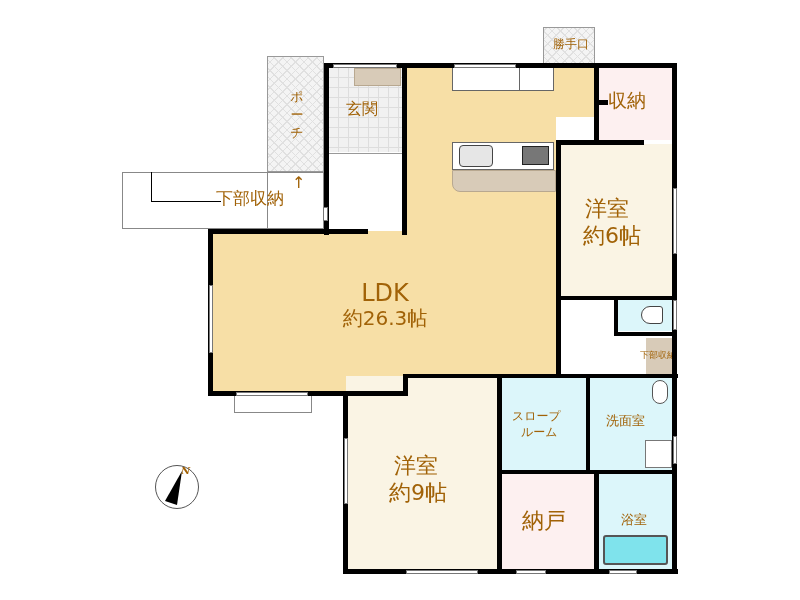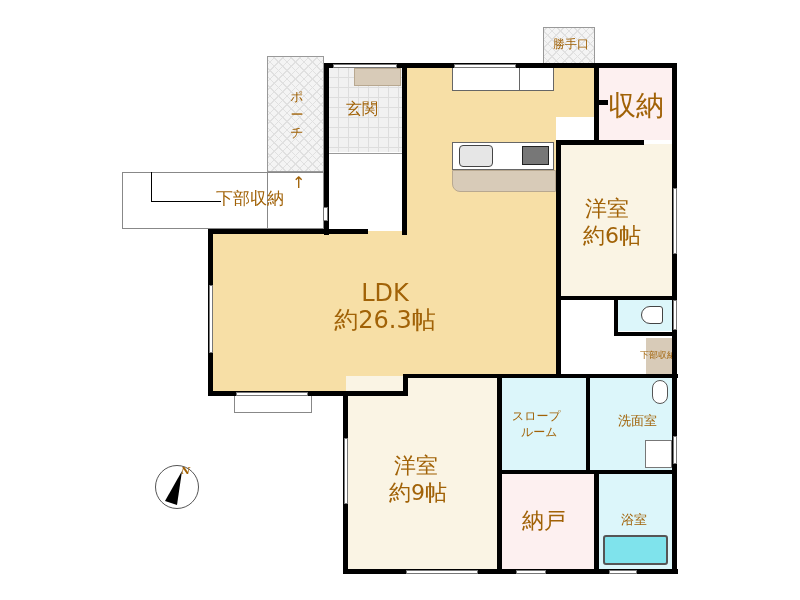--- a/index.html
+++ b/index.html
@@ -50,24 +50,24 @@
 
 <div class="abs" style="left:452px;top:67px;width:102px;height:24px;background:#fff;border:1px solid #666;"></div>
 <div class="abs" style="left:519px;top:67px;width:1px;height:24px;background:#666;"></div>
 
 <div class="abs" style="left:452px;top:142px;width:102px;height:28px;background:#fff;border:1px solid #666;"></div>
 <div class="abs" style="left:459px;top:145px;width:34px;height:22px;background:#e6e6e6;border:1px solid #444;border-radius:4px;"></div>
 <div class="abs" style="left:522px;top:146px;width:27px;height:19px;background:#777;border:1px solid #222;"></div>
 <div class="counter" style="left:452px;top:170px;width:104px;height:22px;border-radius:0 0 0 8px;"></div>
 
 <div class="label big" style="left:350px;top:280px;width:70px;font-size:24px;">LDK</div>
-<div class="label big" style="left:325px;top:307px;width:120px;font-size:24px;">約26.3帖</div>
+<div class="label big" style="left:325px;top:307px;width:120px;font-size:20px;">約26.3帖</div>
 
 <div class="room" style="left:598px;top:67px;width:74px;height:73px;background:#fdf0f0;"></div>
-<div class="label big" style="left:608px;top:90px;font-size:28px;">収納</div>
+<div class="label big" style="left:608px;top:90px;font-size:19px;">収納</div>
 
 <div class="room" style="left:556px;top:117px;width:40px;height:25px;background:#fff;"></div>
 
 <div class="room" style="left:560px;top:144px;width:112px;height:152px;background:#faf4e4;"></div>
 <div class="label big" style="left:585px;top:196px;font-size:22px;">洋室</div>
 <div class="label big" style="left:583px;top:223px;font-size:22px;">約6帖</div>
 
 <div class="room" style="left:560px;top:300px;width:80px;height:75px;background:#fff;"></div>
 
 <div class="room" style="left:618px;top:300px;width:54px;height:31px;background:#dcf6fa;"></div>
@@ -81,21 +81,21 @@
 <div class="label big" style="left:394px;top:453px;font-size:22px;">洋室</div>
 <div class="label big" style="left:389px;top:480px;font-size:22px;">約9帖</div>
 
 <div class="room" style="left:502px;top:376px;width:84px;height:94px;background:#dcf6fa;"></div>
 <div class="label sm" style="left:512px;top:410px;font-size:12px;">スロープ</div>
 <div class="label sm" style="left:521px;top:426px;font-size:12px;">ルーム</div>
 
 <div class="room" style="left:590px;top:376px;width:82px;height:94px;background:#dcf6fa;"></div>
 <div class="abs" style="left:652px;top:380px;width:16px;height:24px;background:#fff;border:1px solid #555;border-radius:8px;"></div>
 <div class="abs" style="left:645px;top:440px;width:27px;height:28px;background:#fff;border:1px solid #777;"></div>
-<div class="label sm" style="left:606px;top:414px;font-size:13px;margin-left:12px;">洗面室</div>
+<div class="label sm" style="left:606px;top:414px;font-size:13px;">洗面室</div>
 
 <div class="room" style="left:502px;top:474px;width:92px;height:96px;background:#fdf0f0;"></div>
 <div class="label big" style="left:522px;top:508px;font-size:22px;">納戸</div>
 
 <div class="room" style="left:599px;top:474px;width:73px;height:96px;background:#dcf6fa;"></div>
 <div class="label sm" style="left:621px;top:513px;font-size:13px;">浴室</div>
 <div class="abs" style="left:603px;top:535px;width:65px;height:30px;background:#7fe3ec;border:2px solid #555;border-radius:3px;"></div>
 
 <div class="wall" style="left:324px;top:63px;width:352px;height:5px;"></div>
 

